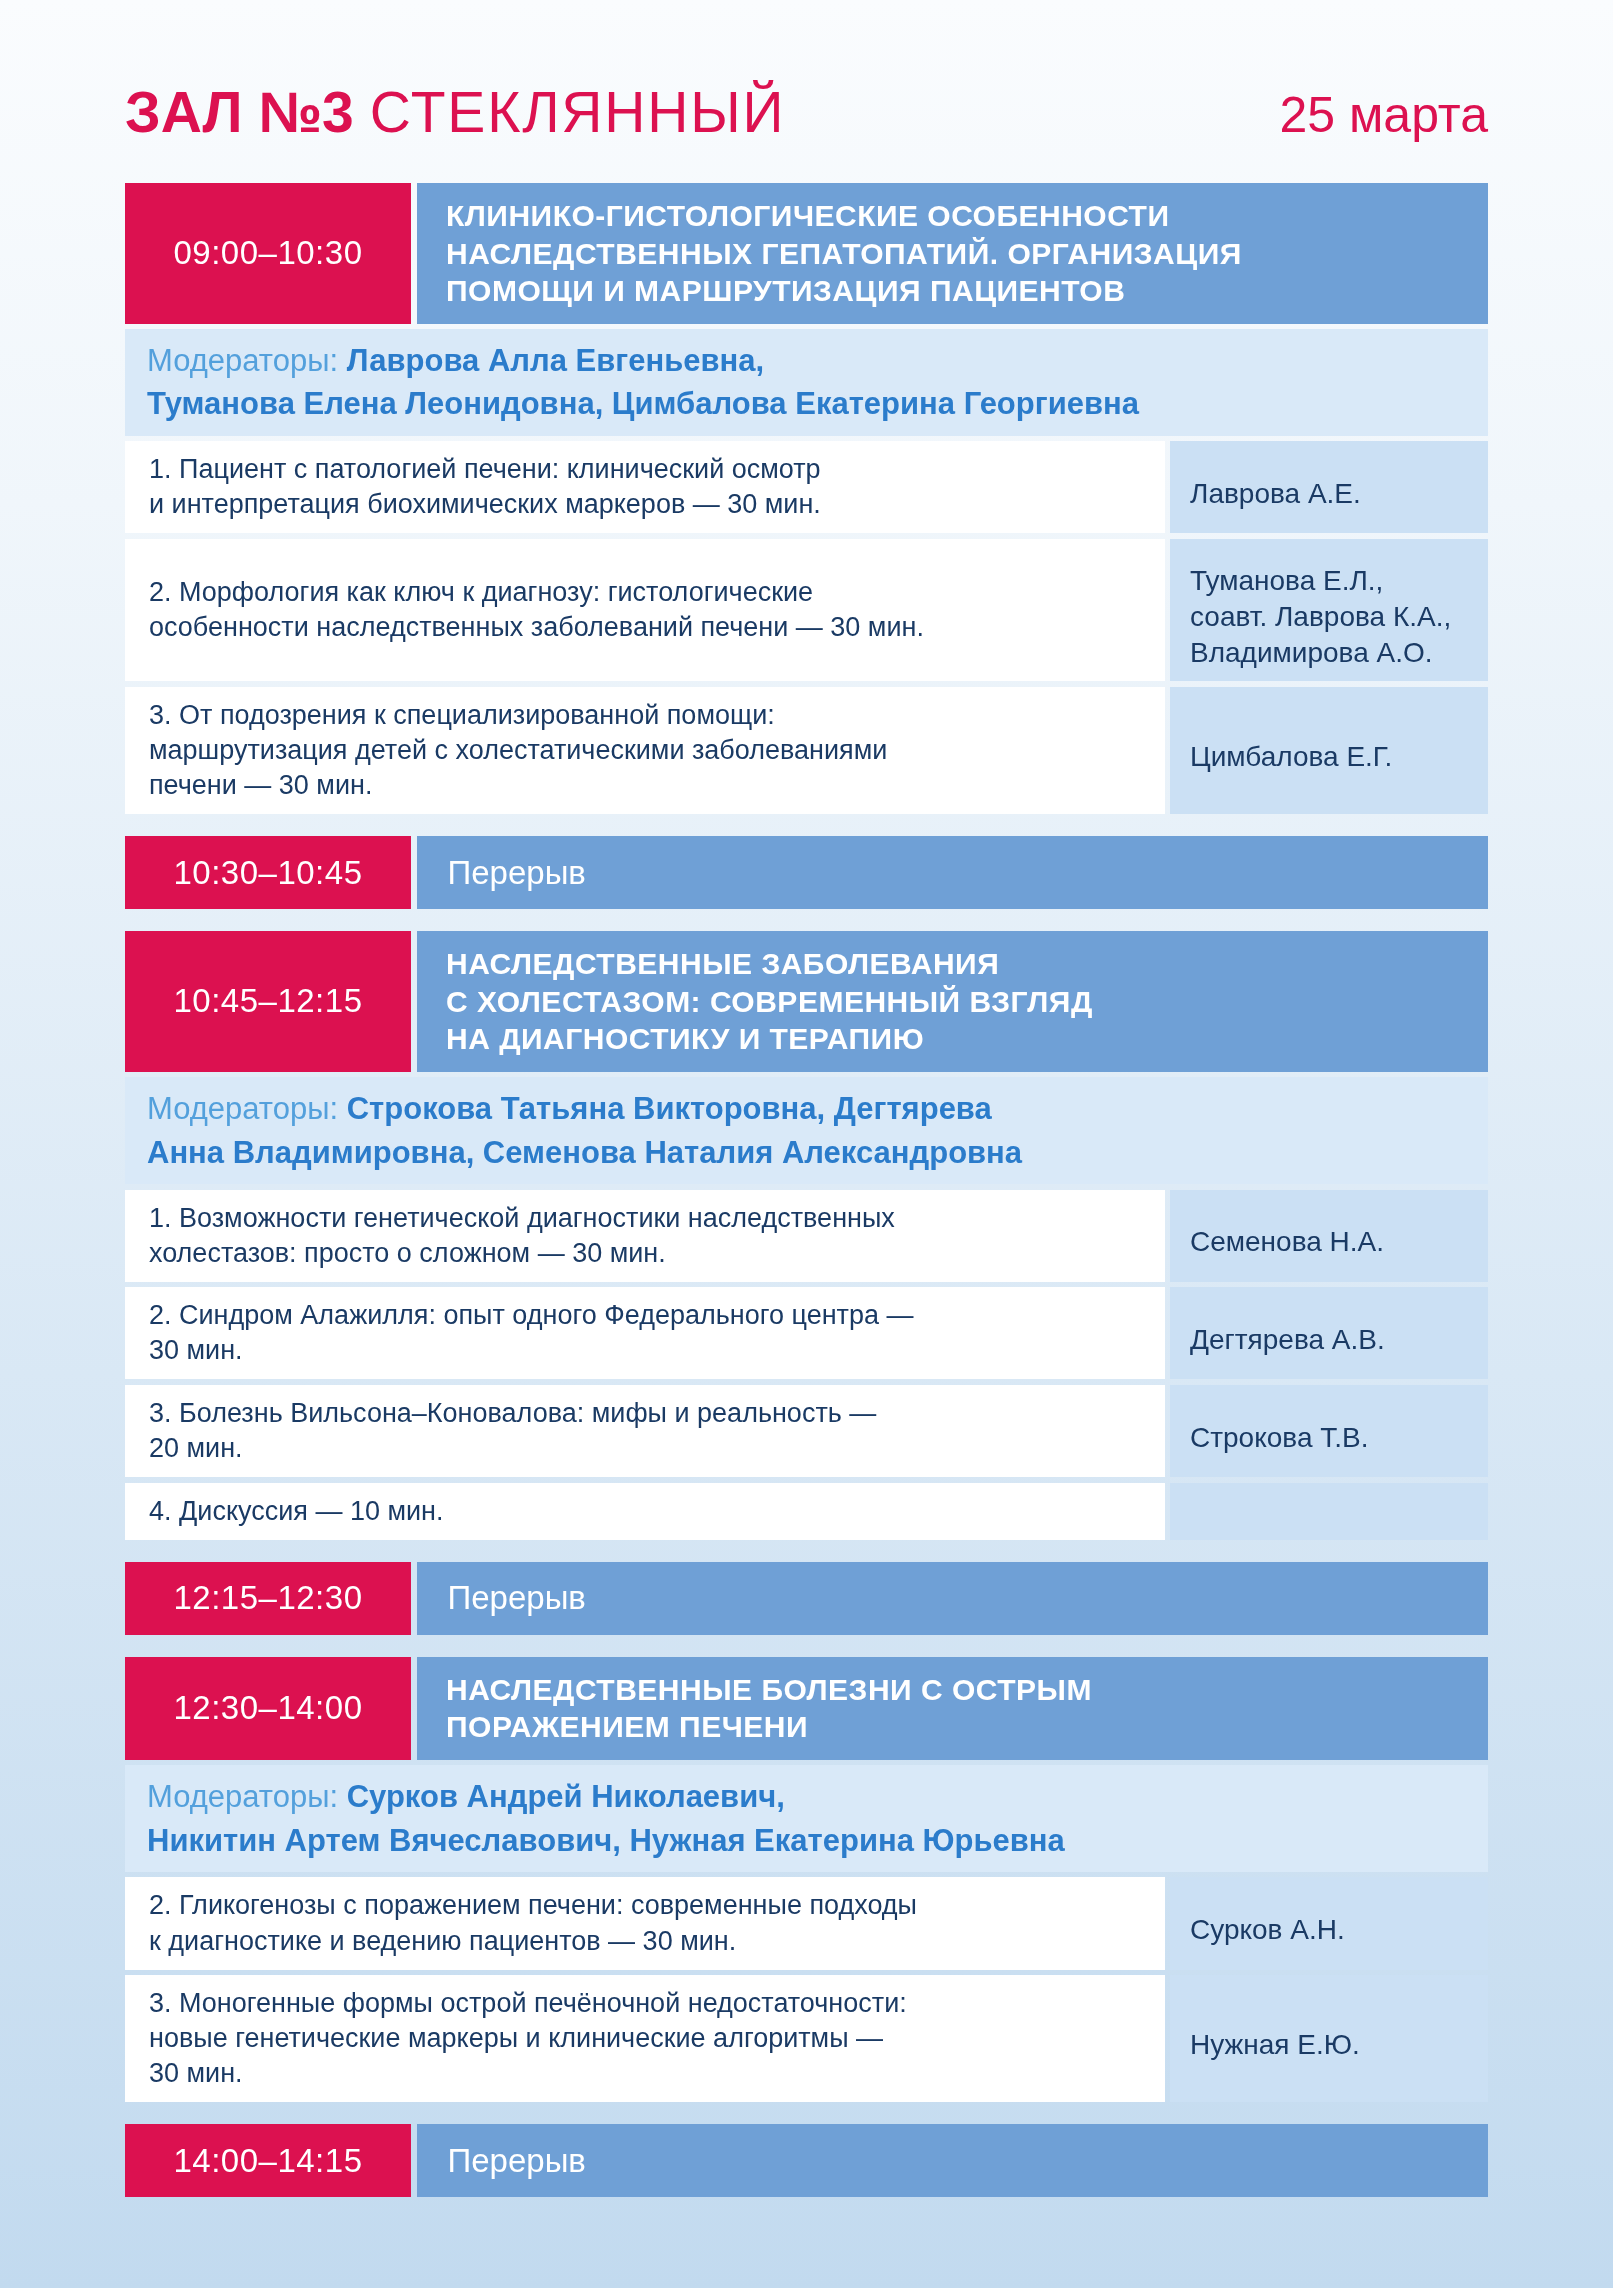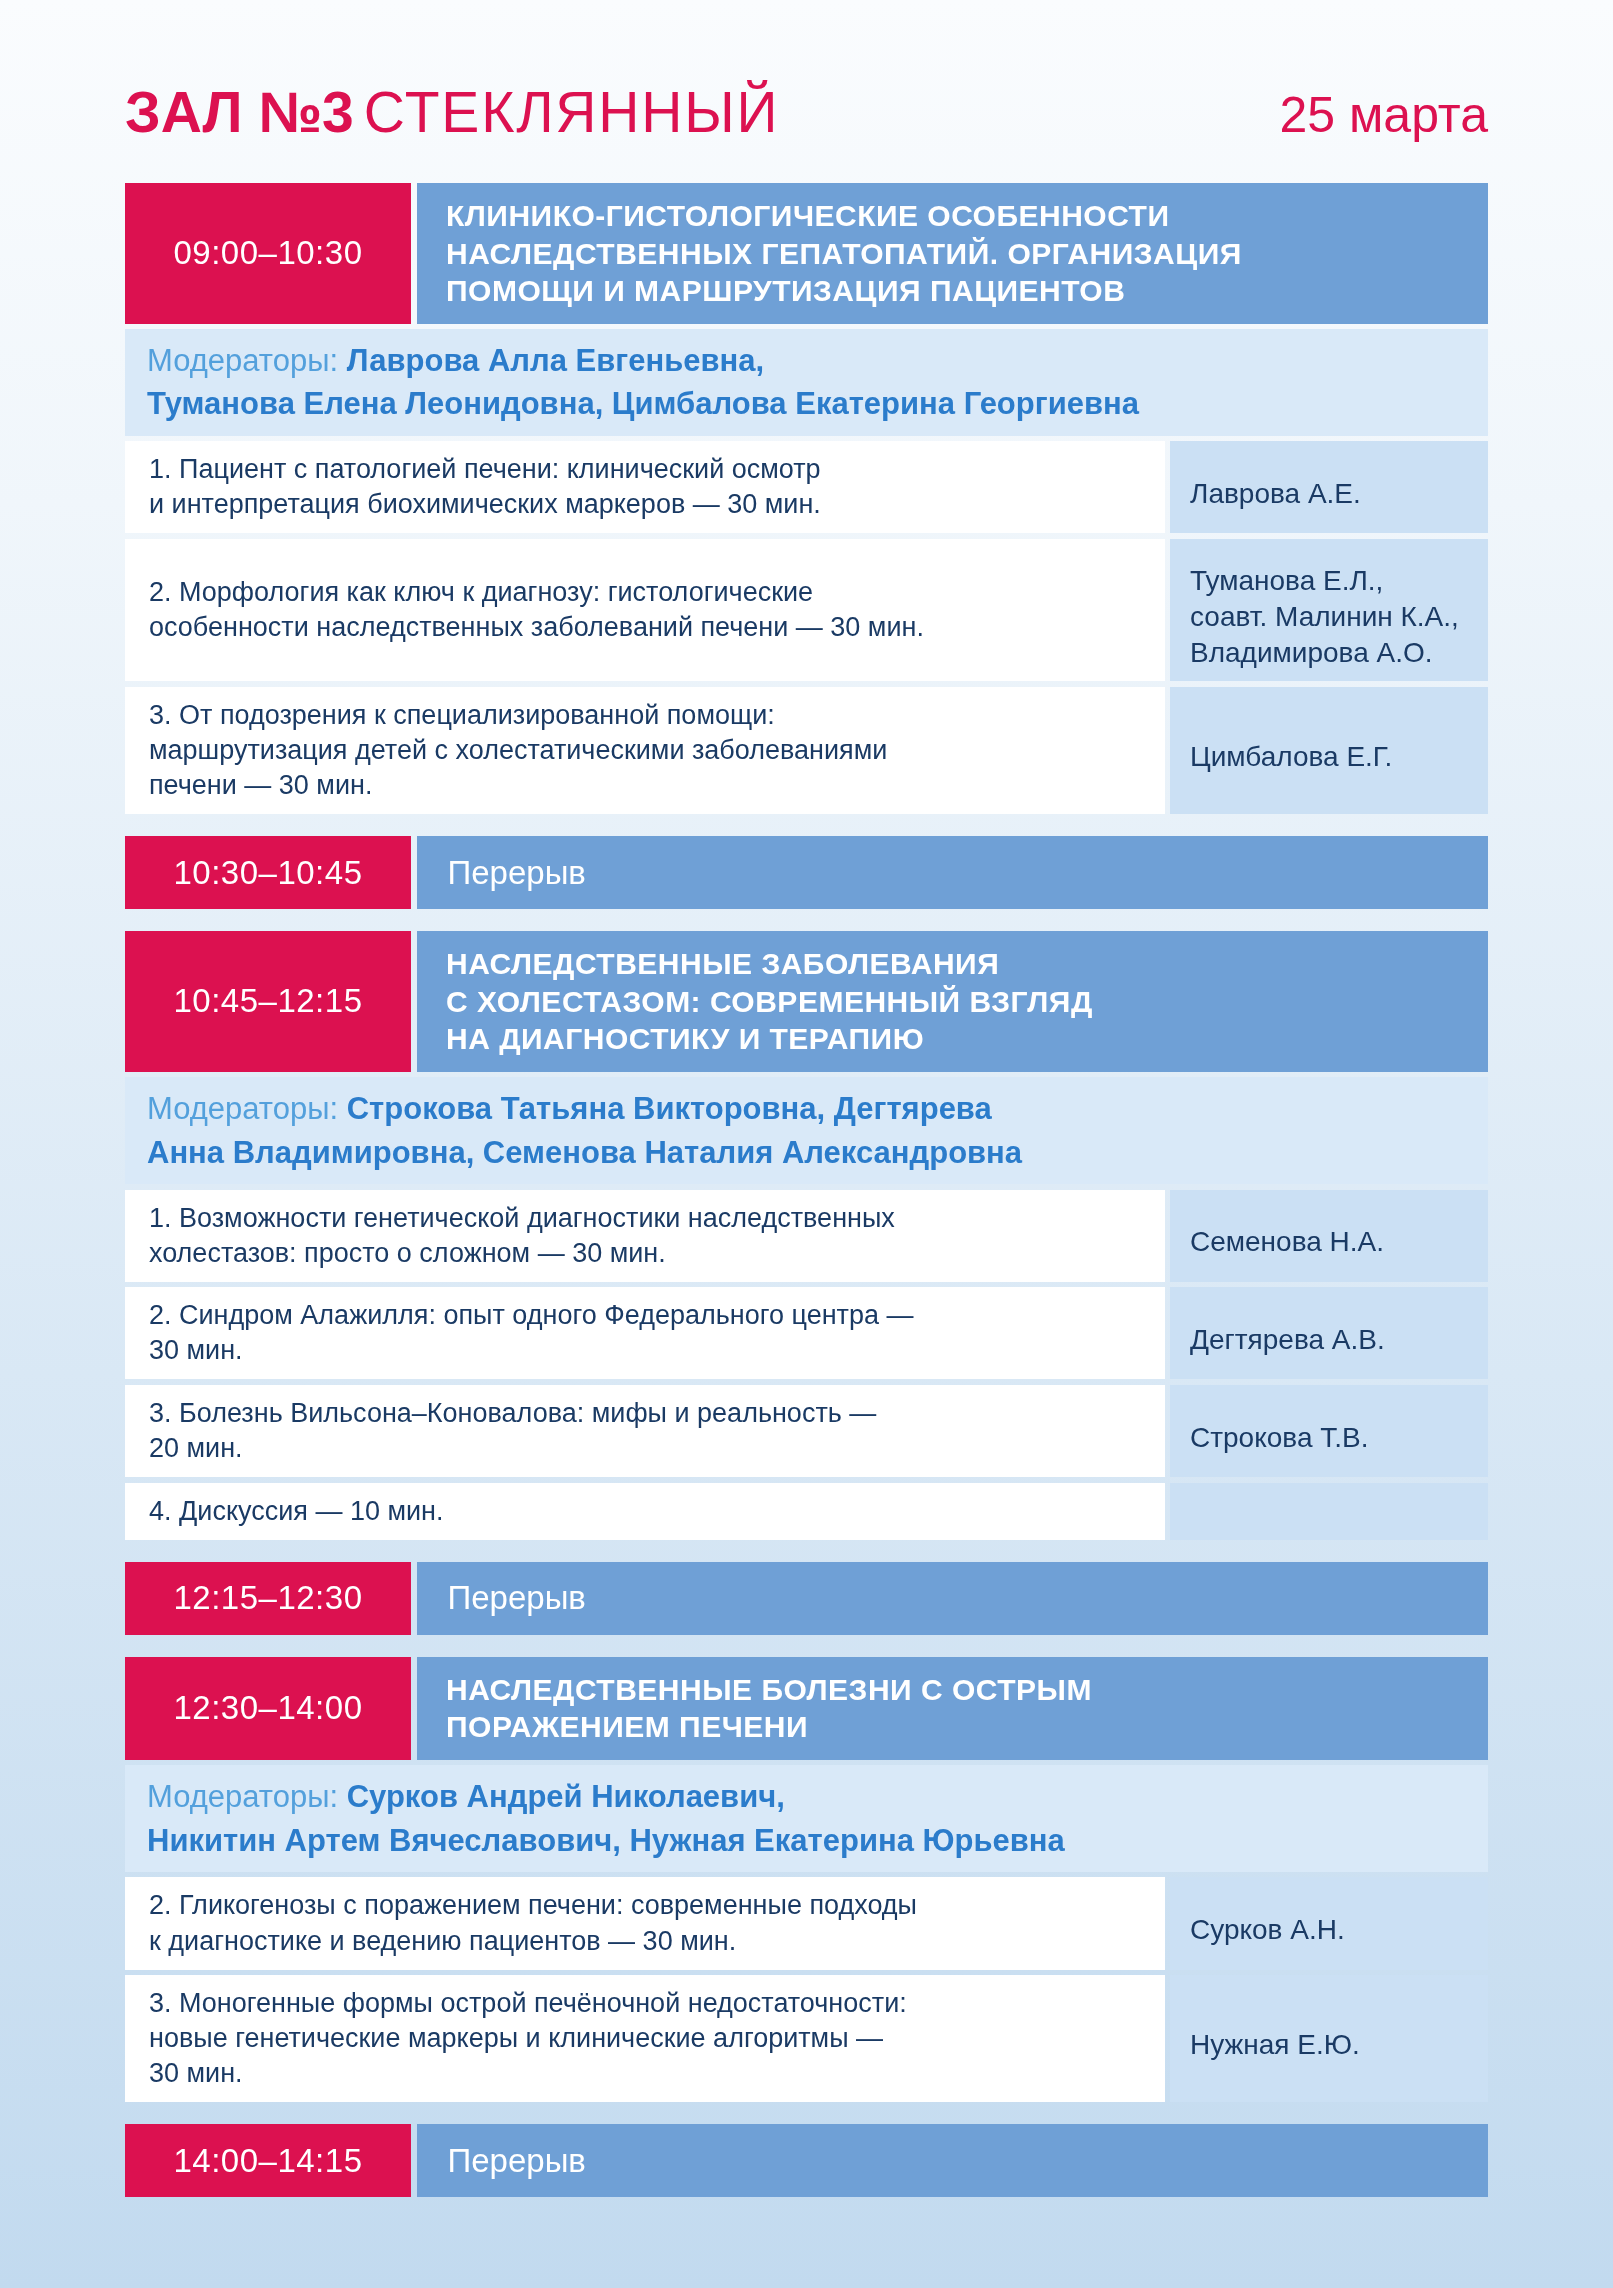--- a/index.html
+++ b/index.html
@@ -25,21 +25,21 @@
     padding: 81px 125px 28px 125px;
   }
   .page-header {
     display: flex;
     justify-content: space-between;
     align-items: baseline;
     margin-bottom: 39px;
   }
   .hall { color: var(--crimson); font-size: 57px; line-height: 1.1; }
   .hall-number { font-weight: 700; }
-  .hall-name { font-weight: 400; margin-left: 10px; letter-spacing: 1.8px; text-align: right; }
+  .hall-name { font-weight: 400; margin-left: 16px; letter-spacing: 1.8px; text-align: right; }
   .date { color: var(--crimson); font-size: 50px; font-weight: 400; }
 
   .block + .block { margin-top: 22px; }
 
   .session { display: flex; flex-direction: column; row-gap: 5.5px; }
 
   .session-head, .talk-row, .break-row { display: flex; column-gap: 5.5px; }
 
   .time-cell {
     flex: none;
@@ -128,21 +128,21 @@
 Туманова Елена Леонидовна, Цимбалова Екатерина Георгиевна</span></div>
     <div class="talk-row">
       <div class="talk-cell">1. Пациент с патологией печени: клинический осмотр
 и интерпретация биохимических маркеров — 30 мин.</div>
       <div class="speaker-cell">Лаврова А.Е.</div>
     </div>
     <div class="talk-row">
       <div class="talk-cell">2. Морфология как ключ к диагнозу: гистологические
 особенности наследственных заболеваний печени — 30 мин.</div>
       <div class="speaker-cell">Туманова Е.Л.,
-соавт. Малинин К.А.,
+соавт. Лаврова К.А.,
 Владимирова А.О.</div>
     </div>
     <div class="talk-row">
       <div class="talk-cell">3. От подозрения к специализированной помощи:
 маршрутизация детей с холестатическими заболеваниями
 печени — 30 мин.</div>
       <div class="speaker-cell">Цимбалова Е.Г.</div>
     </div>
   </section>
 

